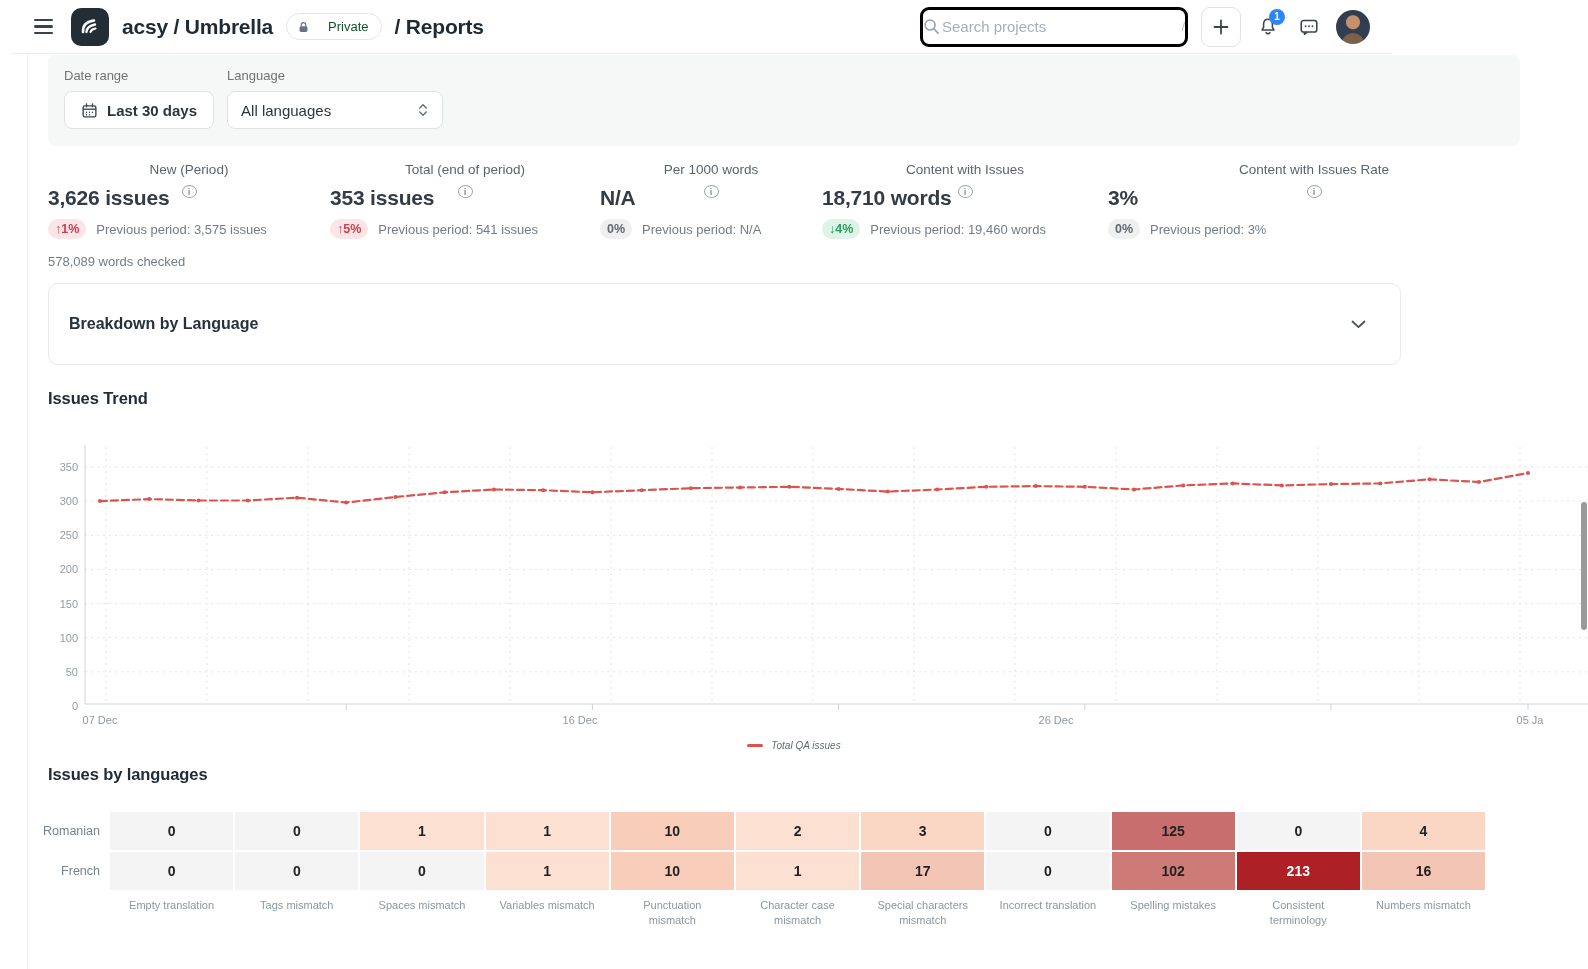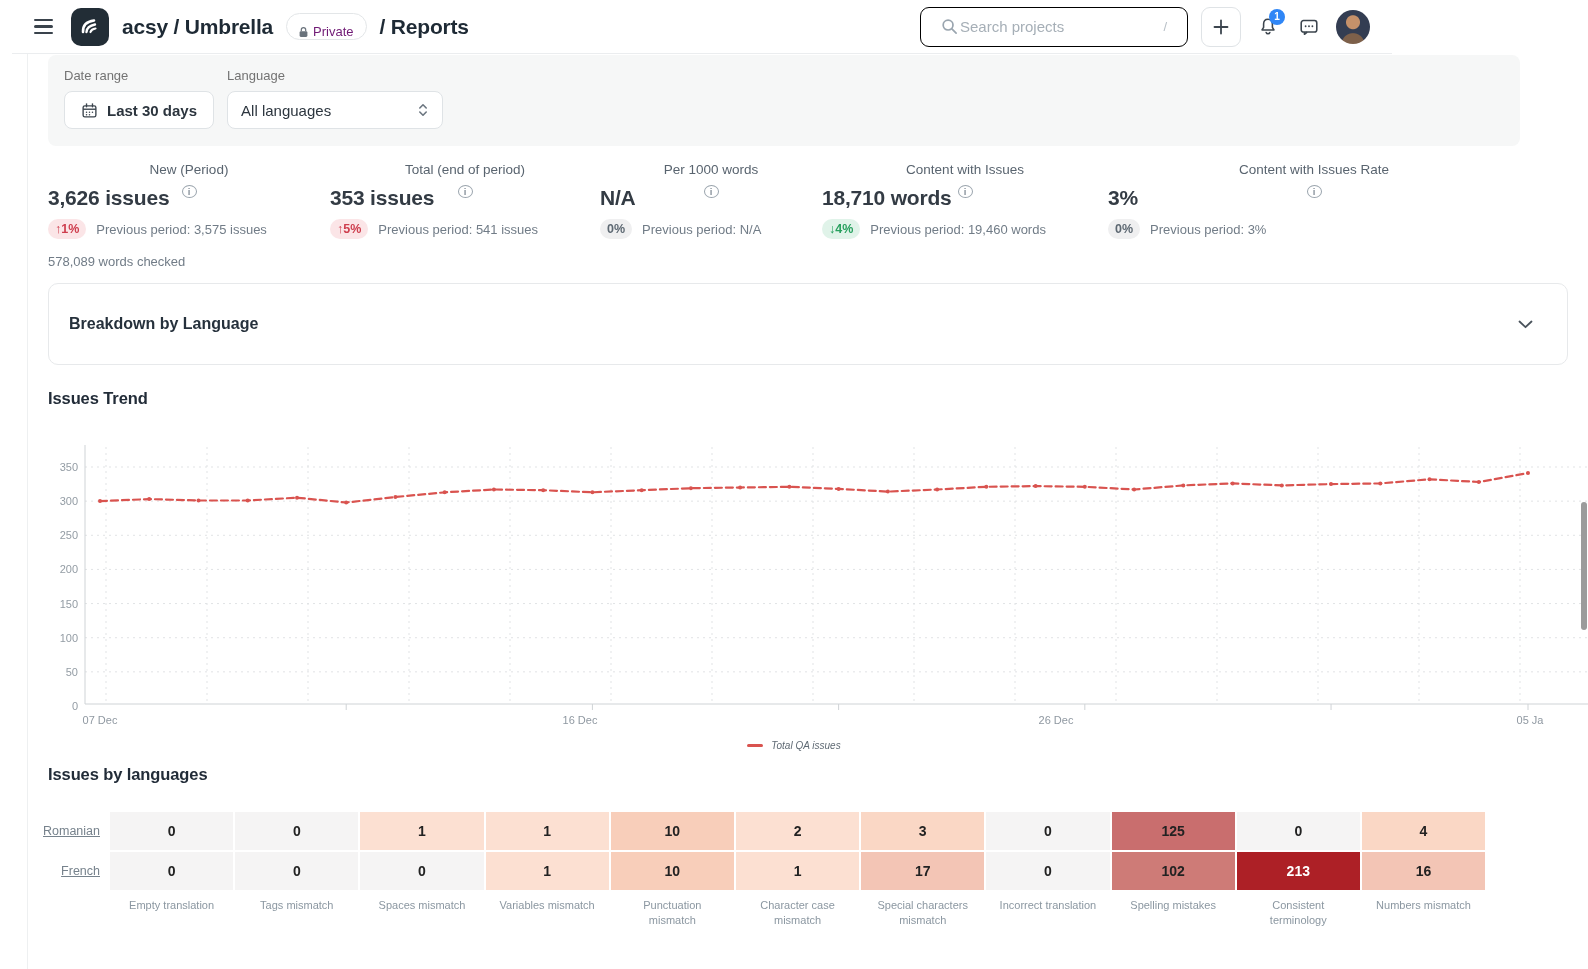--- a/index.html
+++ b/index.html
@@ -8,26 +8,26 @@
   #app { position:relative; width:1588px; height:969px; background:#fff; overflow:hidden; }
 
   
   .header { position:absolute; left:12px; top:0; width:1380px; height:54px;
             display:flex; align-items:center; border-bottom:1px solid #ebedef; background:#fff; z-index:5; }
   .header-left { display:flex; align-items:center; gap:13px; padding-left:22px; }
   .burger { width:24px; height:24px; display:flex; flex-direction:column; justify-content:center; gap:4px; cursor:pointer; }
   .burger span { display:block; width:19px; height:2.4px; background:#3a434c; border-radius:2px; }
   .logo { width:38px; height:38px; border-radius:10px; background:#222d36; display:flex; align-items:center; justify-content:center; }
   .app-title { font-size:21px; font-weight:700; color:#1e2a35; letter-spacing:-0.2px; }
-  .badge-private { display:flex; align-items:flex-end; gap:3px; height:27px; padding:0 12px 0 10px;
-                   border:1px solid #e3e6e8; border-radius:14px; background:#fff; font-size:13px; color:#701a75; }
+  .badge-private { display:flex; align-items:center; gap:18px; height:27px; padding:0 12px 0 10px;
+                   border:1px solid #e3e6e8; border-radius:14px; background:#fff; font-size:13px; color:#14532d; }
   .section-title { font-size:21px; font-weight:700; color:#1e2a35; letter-spacing:-0.2px; }
   .header-right { margin-left:auto; display:flex; align-items:center; gap:13px; padding-right:22px; }
-  .search { width:268px; height:40px; border:1px solid #000000; border-radius:9px; display:flex; align-items:center;
-            padding:0 20px; gap:2px; background:#fff; }
+  .search { width:268px; height:40px; border:3px solid #000000; border-radius:9px; display:flex; align-items:center;
+            padding:0 0; gap:2px; background:#fff; }
   .search input { border:none; outline:none; flex:1; font-size:15px; color:#3c454e; font-family:inherit; background:transparent; }
   .search input::placeholder { color:#a6afb7; }
   .slash-hint { font-size:13px; color:#b7bfc6; }
   .icon-btn { width:40px; height:40px; border:1px solid #dfe3e6; border-radius:9px; background:#fff;
               display:flex; align-items:center; justify-content:center; font-size:20px; color:#3c454e; cursor:pointer; }
   .plain-icon { position:relative; width:28px; height:28px; display:flex; align-items:center; justify-content:center; cursor:pointer; }
   .notif-badge { position:absolute; top:-4px; right:-3px; min-width:16px; height:16px; border-radius:8px;
                  background:#2f86f6; color:#fff; font-size:10px; font-weight:700; display:flex;
                  align-items:center; justify-content:center; padding:0 4px; }
   .avatar { width:34px; height:34px; border-radius:50%;
@@ -60,40 +60,40 @@
   .stat-delta-row { display:flex; align-items:center; gap:10px; margin-top:9px; }
   .pill { height:20px; padding:0 7px; border-radius:10px; font-size:12.5px; font-weight:700;
           display:flex; align-items:center; }
   .pill.red   { background:#fbe5e7; color:#ce3e4e; }
   .pill.green { background:#e0f3e9; color:#27a05e; }
   .pill.gray  { background:#efeff0; color:#5d6872; }
   .prev-text { font-size:13px; color:#717c87; }
   .stat-extra { font-size:13px; color:#717c87; margin-top:15px; }
 
   
-  .breakdown { position:absolute; left:48px; top:283px; width:1520px; height:82px; border:1px solid #e7e9eb;
+  .breakdown { position:absolute; left:48px; top:283px; width:1353px; height:82px; border:1px solid #e7e9eb;
                border-radius:10px; background:#fff; display:flex; align-items:center; justify-content:space-between;
                padding:0 34px 0 20px; cursor:pointer; }
   .breakdown-title { font-size:16px; font-weight:600; color:#26313c; }
 
   
   .section-h { position:absolute; left:48px; font-size:16.5px; font-weight:700; color:#222c38; letter-spacing:-0.1px; }
 
   
   .chart-area { position:absolute; left:48px; top:438px; width:1540px; height:300px; }
   .legend-row { position:absolute; left:0; top:740px; width:1588px; display:flex; align-items:center;
                 justify-content:center; gap:8px; cursor:pointer; }
   .legend-swatch { width:16px; height:3px; border-radius:2px; background:#d9534f; }
   .legend-label { font-size:10px; color:#5f6a74;font-style:italic; }
 
   
   .heatmap { position:absolute; left:48px; top:812px; width:1437px; }
   .hm-row { display:flex; align-items:stretch; margin-bottom:2px; }
   .hm-label { width:52px; margin-right:10px; display:flex; align-items:center; justify-content:flex-end;
-              font-size:12.5px; color:#76828c;text-decoration:underline; }
+              font-size:12.5px; color:#76828c; }
   .hm-cells { flex:1; display:flex; gap:2px; }
   .hm-cell { flex:1; height:38px; display:flex; align-items:center; justify-content:center;
              font-size:14px; font-weight:600; color:#222; }
   .hm-headers { margin-top:8px; }
   .hm-header-cell { flex:1; text-align:center; font-size:11px; line-height:1.35; color:#8b97a1; padding:0 10px; }
 
   .scroll-thumb { position:absolute; right:1px; top:502px; width:6px; height:128px; border-radius:3px;
                   background:#9b9b9b; cursor:pointer; }
 
   svg text { font-family:"Liberation Sans", sans-serif; }

